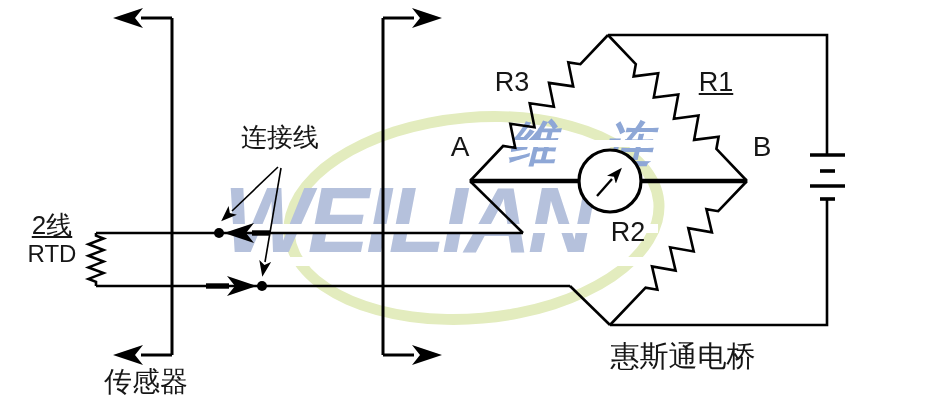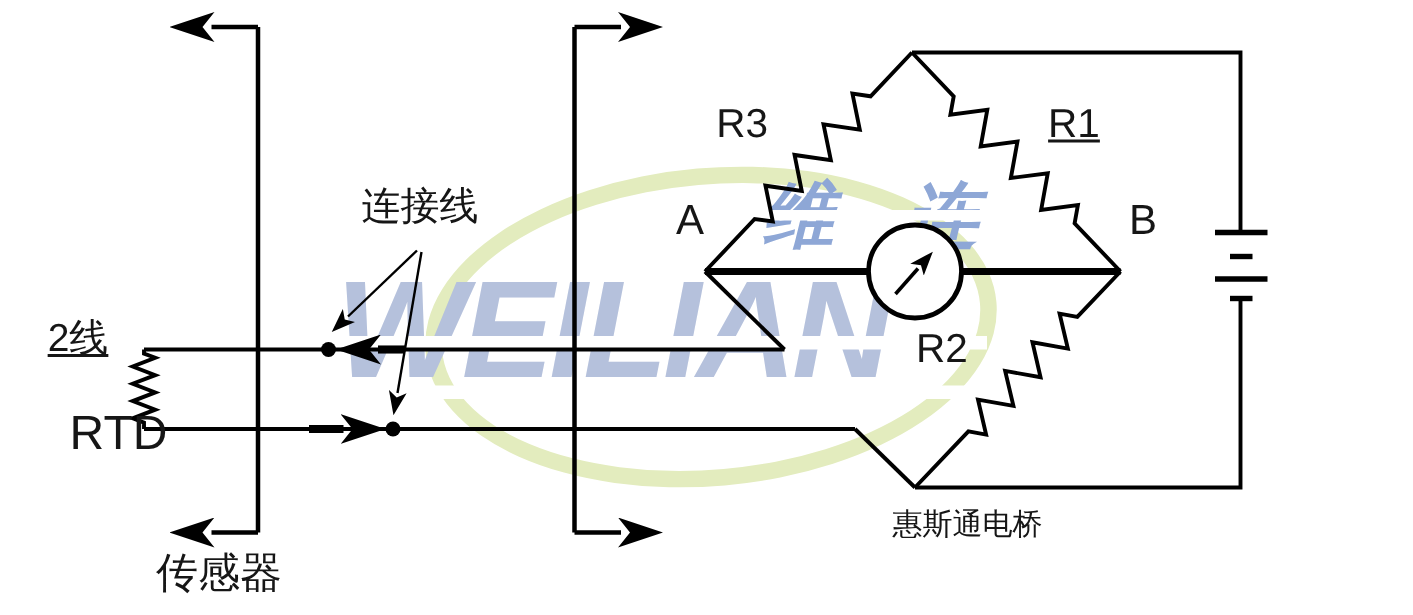--- a/index.html
+++ b/index.html
@@ -96,22 +96,22 @@
 
     <g stroke="#000" stroke-width="3.6" fill="none">
       <line x1="810" y1="155" x2="845" y2="155"></line>
       <line x1="820" y1="171" x2="835" y2="171"></line>
       <line x1="810" y1="186" x2="845" y2="186"></line>
       <line x1="820" y1="199" x2="835" y2="199"></line>
     </g>
   </svg>
 
   <div class="lbl cn" style="left:18px;top:211px;width:68px;font-size:26px;text-decoration:underline;">2线</div>
-  <div class="lbl lt" style="left:18px;top:270px;width:68px;font-size:32px;margin-left:27px;">RTD</div>
+  <div class="lbl lt" style="left:18px;top:240px;width:68px;font-size:24px;">RTD</div>
   <div class="lbl cn" style="left:98px;top:366px;width:96px;font-size:28px;">传感器</div>
   <div class="lbl cn" style="left:232px;top:123px;width:96px;font-size:26px;">连接线</div>
-  <div class="lbl lt" style="left:464px;top:67px;width:48px;text-align:right;">R3</div>
+  <div class="lbl lt" style="left:488px;top:67px;width:48px;">R3</div>
   <div class="lbl lt" style="left:692px;top:67px;width:48px;text-decoration:underline;">R1</div>
   <div class="lbl lt" style="left:444px;top:131px;width:32px;font-size:28px;">A</div>
   <div class="lbl lt" style="left:746px;top:131px;width:32px;font-size:28px;">B</div>
   <div class="lbl lt" style="left:604px;top:217px;width:48px;">R2</div>
-  <div class="lbl cn" style="left:570px;top:340px;width:150px;font-size:20px;font-family:Liberation Mono, monospace;">惠斯通电桥</div>
+  <div class="lbl cn" style="left:608px;top:340px;width:150px;font-size:29px;">惠斯通电桥</div>
 </div>
 
 </body></html>

